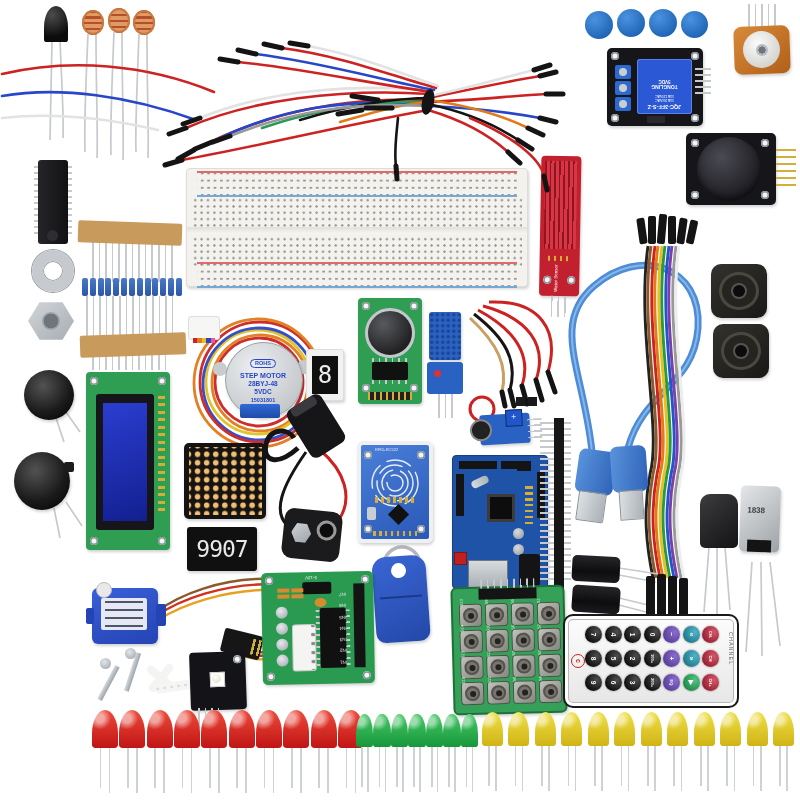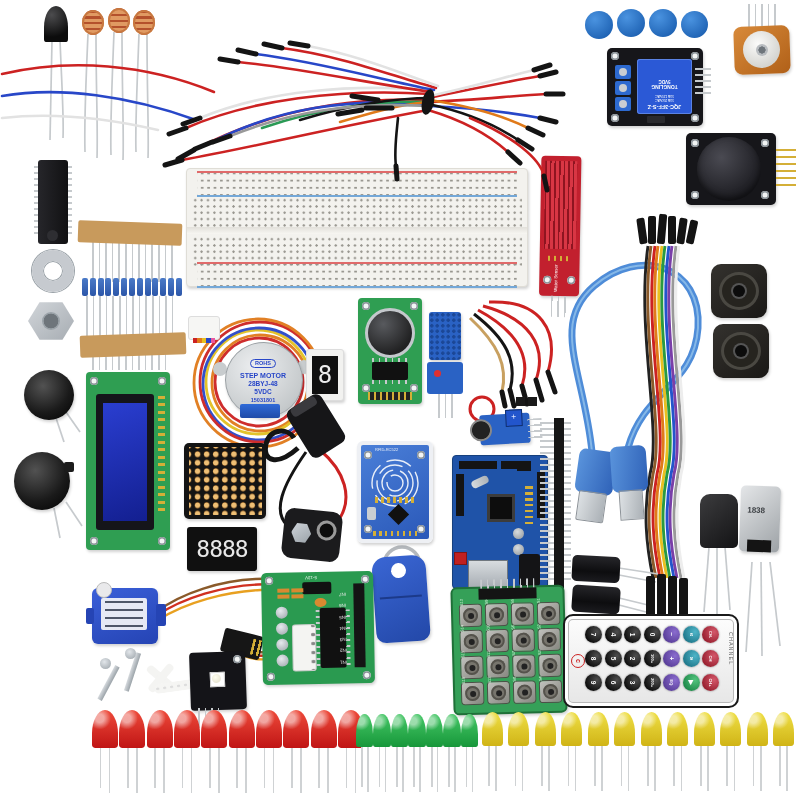--- a/index.html
+++ b/index.html
@@ -302,21 +302,21 @@
   <div class="a" style="left:0;top:52px;width:36px;height:32px;background:#2a62c4;border-radius:3px"></div>
   <div class="a r" style="left:7px;top:60px;width:7px;height:7px;background:#e03030"></div>
   <div class="a sil-v" style="left:11px;top:84px;width:15px;height:24px"></div>
 </div>
 
 <div class="a shadow" style="left:184px;top:443px;width:82px;height:76px;background:#141414;border-radius:5px">
   <div class="a" style="left:5px;top:4px;width:73px;height:68px;background-image:radial-gradient(circle,#eebf75 2.3px,#8a5c28 2.9px,rgba(0,0,0,0) 3.3px);background-size:9.1px 8.5px;background-position:4px 3px"></div>
 </div>
 
 <div class="a shadow" style="left:187px;top:527px;width:70px;height:44px;background:#101010;border-radius:3px;display:flex;align-items:center;justify-content:center">
-  <span style="font-family:'DejaVu Sans Mono',monospace;font-size:23px;color:#e8e8e8;letter-spacing:-1px">8888</span>
+  <span style="font-family:'DejaVu Sans Mono',monospace;font-size:23px;color:#e8e8e8;letter-spacing:-1px">9907</span>
 </div>
 
 <div class="a" style="left:283px;top:510px;width:58px;height:50px;transform:rotate(6deg);background:#1b1b1d;border-radius:10px">
   <div class="a" style="left:8px;top:14px;width:20px;height:20px;clip-path:polygon(25% 3%,75% 3%,100% 50%,75% 97%,25% 97%,0 50%);background:linear-gradient(140deg,#cfd4da,#9aa2a8)"></div>
   <div class="a r" style="left:33px;top:9px;width:20px;height:20px;background:#0c0c0c;border:3px solid #999;box-sizing:border-box"></div>
 </div>
 
 <div class="a shadow" style="left:357px;top:441px;width:76px;height:102px;background:linear-gradient(150deg,#4a7fd8,#2a58b8);border:4px solid #eef0f4;border-radius:6px;box-sizing:border-box">
   <span class="a" style="left:14px;top:2px;font-size:4px;color:#e8eef8">RFID-RC522</span>
   <svg class="a" width="68" height="60" style="left:0;top:8px">

